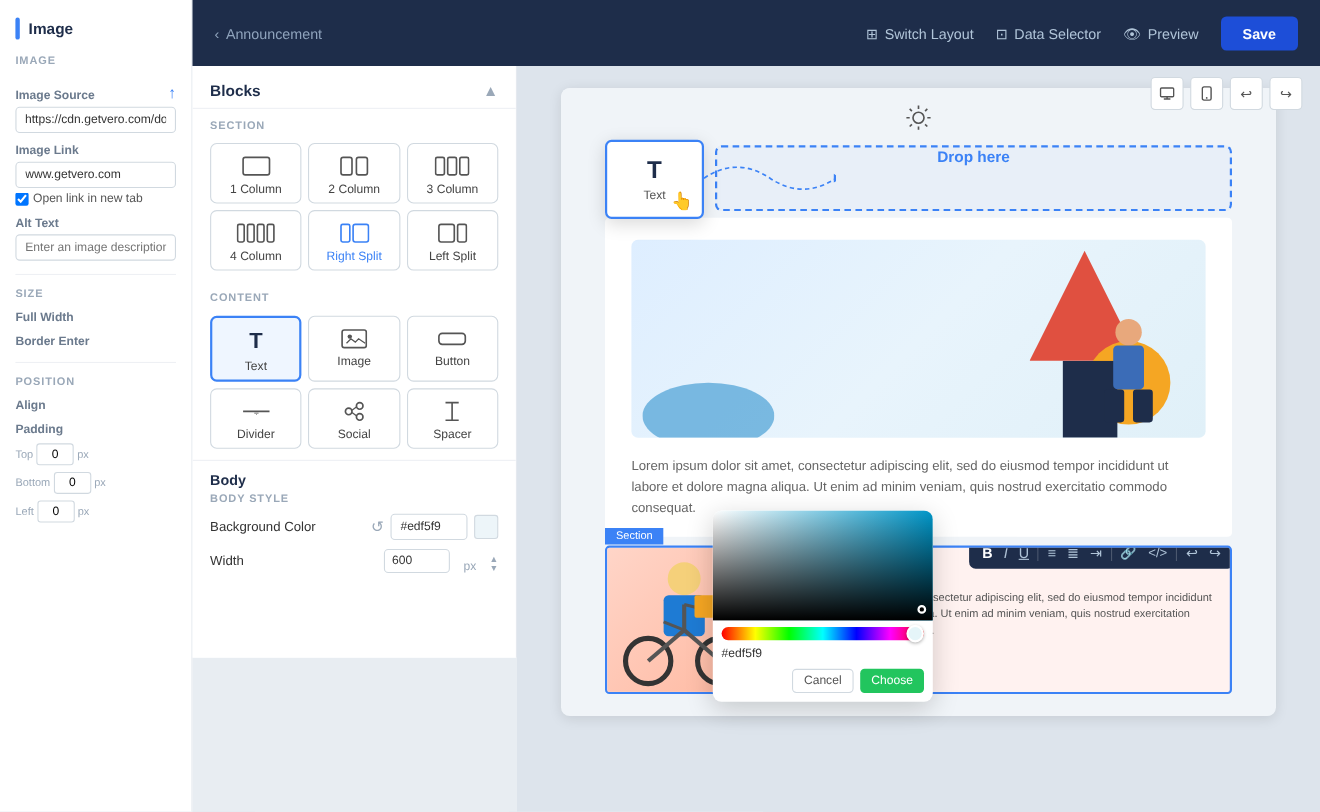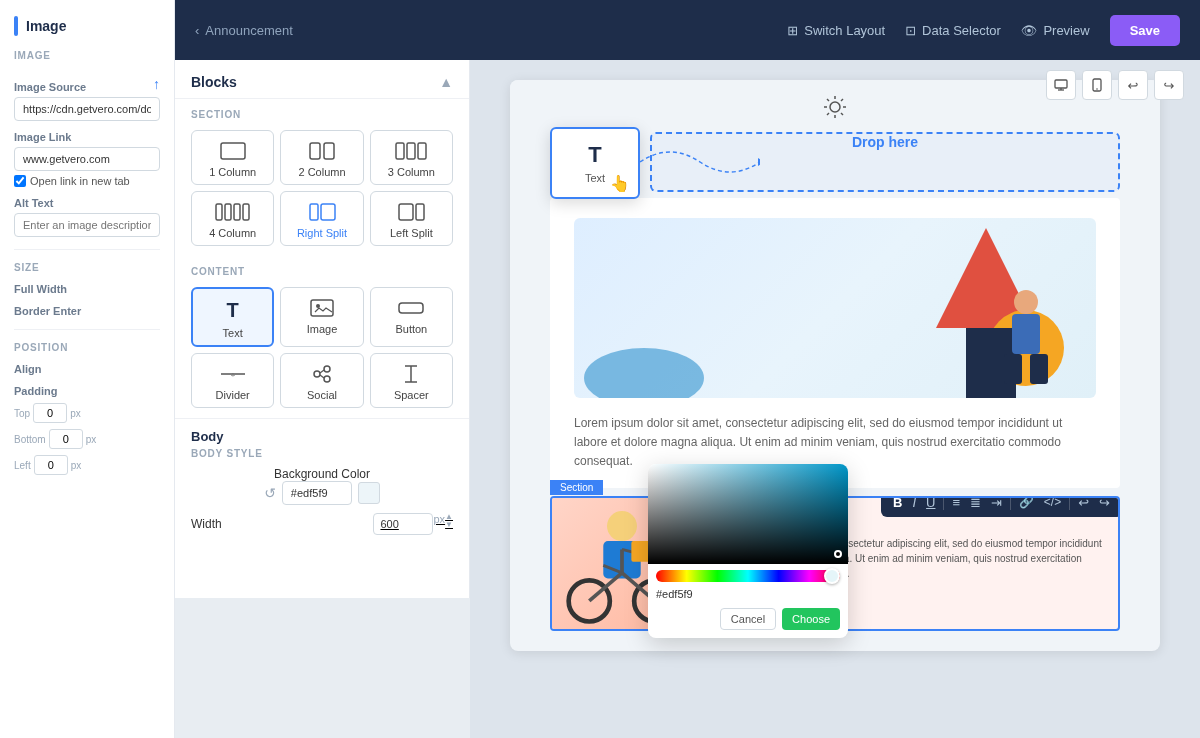--- a/index.html
+++ b/index.html
@@ -32,21 +32,21 @@
     }
     .navbar-action {
       color: #b0c4d8;
       font-size: 13px;
       display: flex;
       align-items: center;
       gap: 6px;
       cursor: pointer;
     }
     .btn-save {
-      background: #8b5cf6;
+      background: #1d4ed8;
       color: #fff;
       border: none;
       padding: 8px 20px;
       border-radius: 5px;
       font-size: 13px;
       font-weight: 600;
       cursor: pointer;
       text-align: center;
     }
 
@@ -347,23 +347,22 @@
     .color-swatch {
       width: 22px; height: 22px;
       border-radius: 3px;
       border: 1px solid #d1d9e0;
       background: #edf5f9;
       cursor: pointer;
       flex-shrink: 0;
     }
     .width-field {
       display: flex;
-      align-items: flex-start;
-      gap: 0;
-      text-decoration: underline;
+      align-items: flex-end;
+      gap: 12px;
     }
     .width-input {
       width: 60px;
       border: 1px solid #d1d9e0;
       border-radius: 4px;
       padding: 4px 6px;
       font-size: 11px;
       color: #333;
     }
   </style>
@@ -554,21 +553,21 @@
           <line x1="8" y1="18" x2="20" y2="18" stroke="#555" stroke-width="1.5"></line>
         </svg>
       <span class="block-item-label">Spacer</span>
     </div>
   </div>
 
   <div class="body-section">
     <div class="body-title">Body</div>
     <div class="body-style-label">BODY STYLE</div>
 
-    <div style="display:flex;align-items:center;justify-content:space-between;margin-bottom:8px;flex-direction:column;">
+    <div style="display:flex;align-items:center;justify-content:space-between;margin-bottom:8px;">
       <span style="font-size:12px;color:#333;">Background Color</span>
       <div class="field-with-reset">
         <button class="reset-btn">↺</button>
         <input class="field-input" type="text" style="width: 70px;" value="#edf5f9">
         <div class="color-swatch"></div>
       </div>
     </div>
 
     <div style="display:flex;align-items:center;justify-content:space-between;">
       <span style="font-size:12px;color:#333;">Width</span>

